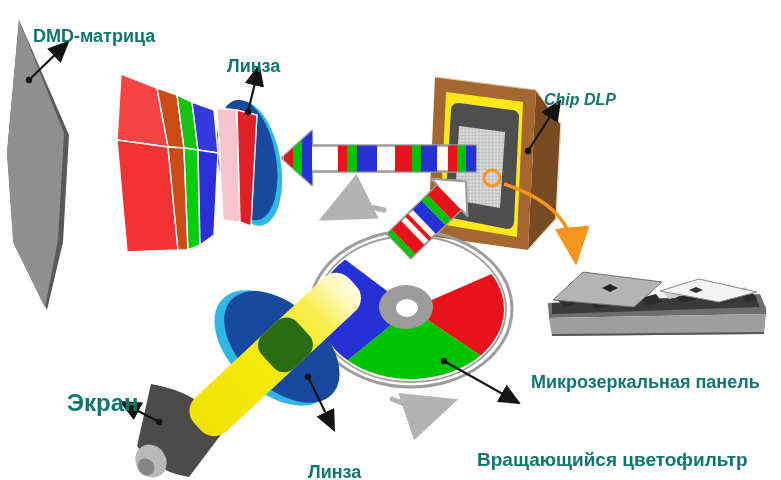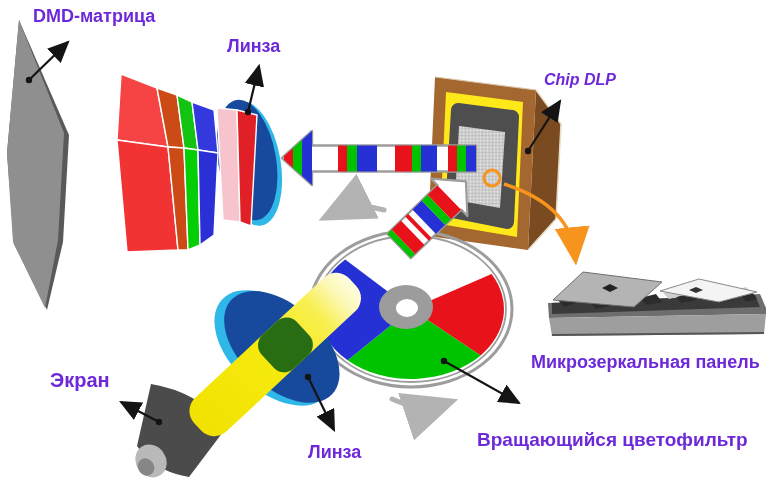--- a/index.html
+++ b/index.html
@@ -1,25 +1,25 @@
 <!DOCTYPE html>
 <html><head>
 <meta charset="utf-8">
 <style>
   html,body{margin:0;padding:0;background:#ffffff;}
   #stage{position:relative;width:781px;height:480px;background:#ffffff;overflow:hidden;
          font-family:"Liberation Sans", sans-serif;}
   #art{position:absolute;left:0;top:0;}
-  .lbl{position:absolute;font-weight:bold;color:#6d28d9;white-space:nowrap;
-       font-family:"Liberation Sans", sans-serif;}
+  .lbl{position:absolute;font-weight:bold;color:#0f766e;white-space:nowrap;
+       font-family:"Liberation Sans", sans-serif;margin-top:20px;}
   .lbl-dmd   {left:33px;  top:6px;   font-size:18px;}
   .lbl-lens1 {left:227px; top:36px;  font-size:18px;}
   .lbl-chip  {left:544px; top:71px;  font-size:16px;font-style:italic;}
   .lbl-panel {left:531px; top:352px; font-size:18px;}
-  .lbl-screen{left:50px;  top:369px; font-size:20px;}
+  .lbl-screen{left:67px;  top:369px; font-size:24px;}
   .lbl-lens2 {left:308px; top:442px; font-size:18px;}
   .lbl-wheel {left:477px; top:429px; font-size:19px;}
 </style>
 </head>
 <body>
 
 <div id="stage">
 
 <svg id="art" width="781" height="480" viewBox="0 0 781 480">
   <defs>

